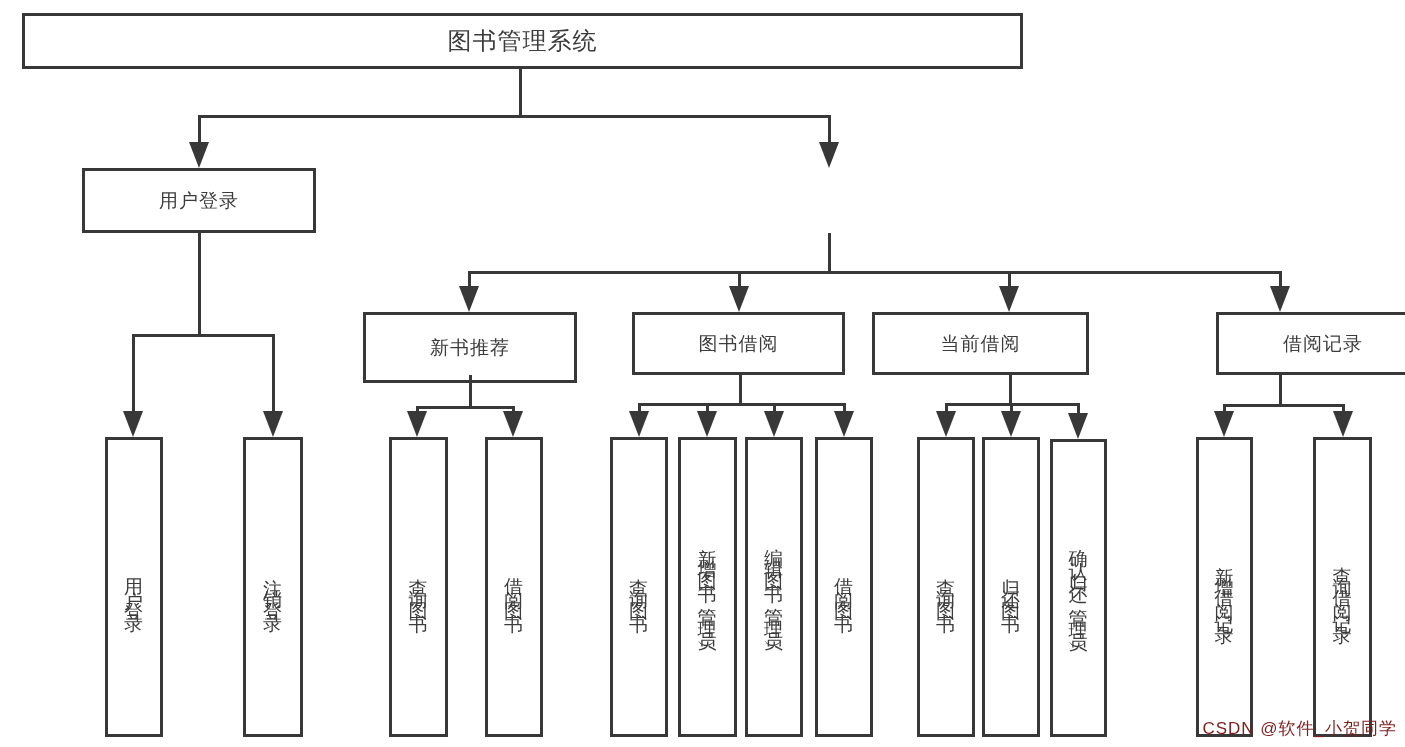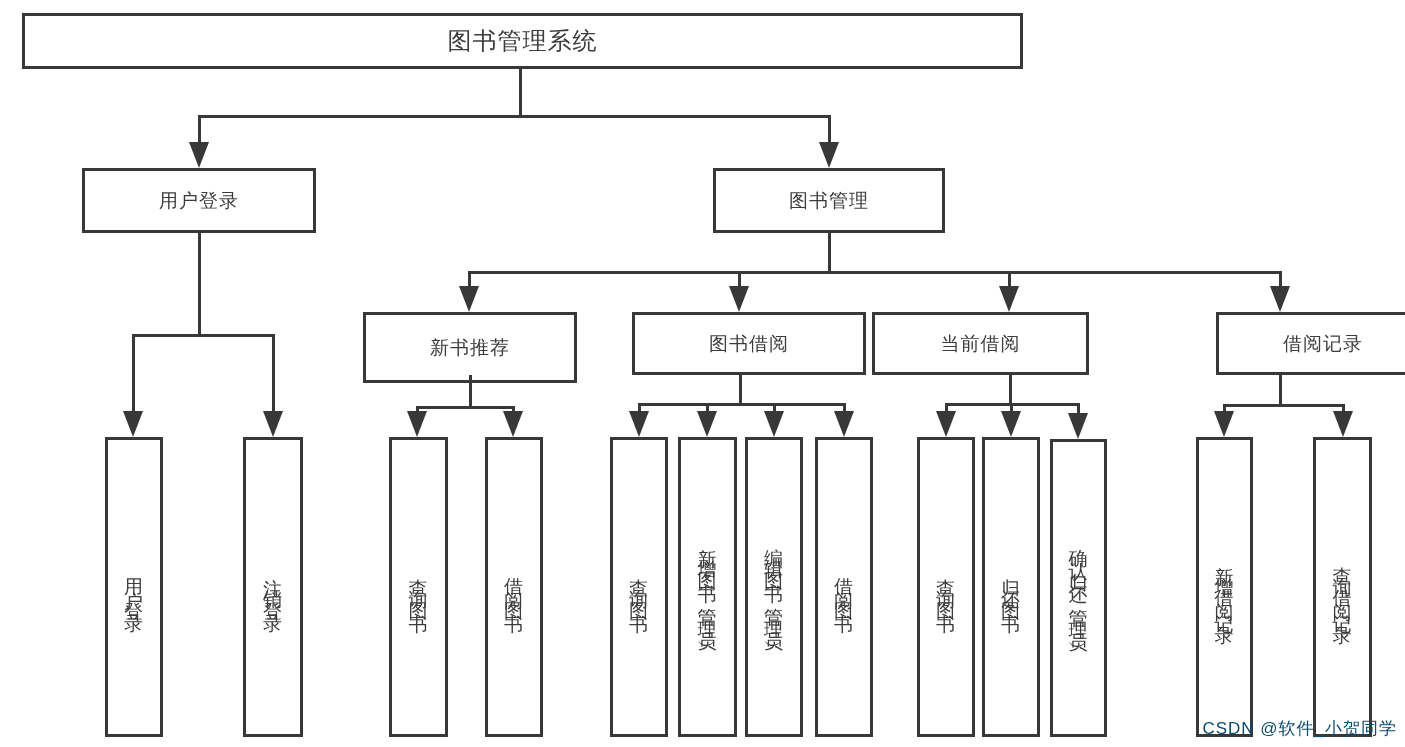--- a/index.html
+++ b/index.html
@@ -17,44 +17,41 @@
     writing-mode:vertical-rl;text-orientation:mixed;
     font-size:19px;letter-spacing:12px;line-height:1;white-space:nowrap;
   }
   .ln{position:absolute;background:#383838;}
   .ar{
     position:absolute;width:0;height:0;
     border-left:10px solid transparent;border-right:10px solid transparent;
     border-top:26px solid #383838;
   }
   .watermark{
-    position:absolute;right:8px;bottom:7px;font-size:17px;color:#0c4a6e;
+    position:absolute;right:8px;bottom:7px;font-size:17px;color:#7f1d1d;
     letter-spacing:1px;white-space:nowrap;
   }
 </style>
 </head>
 <body>
 
 <div class="canvas">
 
   <div class="box horiz root" style="left:22px;top:13px;width:1001px;height:56px">
     <span>图书管理系统</span>
   </div>
 
   <div class="box horiz" style="left:82px;top:168px;width:234px;height:65px">
     <span>用户登录</span>
   </div>
-  <div class="box horiz" style="left:713px;top:168px;width:232px;height:65px">
-    <span>图书管理</span>
-  </div>
 
   <div class="box horiz" style="left:363px;top:312px;width:214px;height:71px">
     <span>新书推荐</span>
   </div>
-  <div class="box horiz" style="left:632px;top:312px;width:234px;height:63px">
+  <div class="box horiz" style="left:632px;top:312px;width:213px;height:63px">
     <span>图书借阅</span>
   </div>
   <div class="box horiz" style="left:872px;top:312px;width:217px;height:63px">
     <span>当前借阅</span>
   </div>
   <div class="box horiz" style="left:1216px;top:312px;width:214px;height:63px">
     <span>借阅记录</span>
   </div>
 
   <div class="box vert" style="left:105px;top:437px;width:58px;height:300px">

